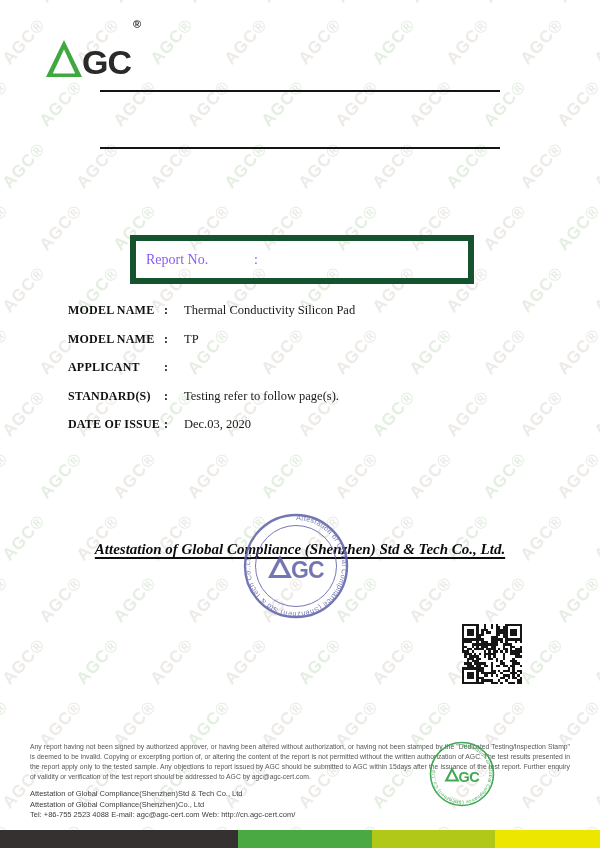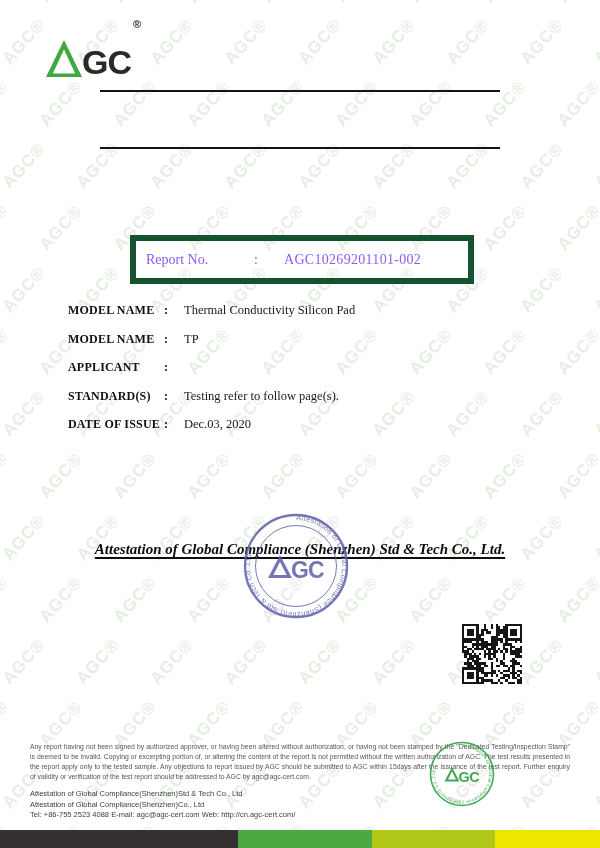--- a/index.html
+++ b/index.html
@@ -200,21 +200,20 @@
     <span class="gc" style="color: rgb(43, 42, 40);">GC</span>
     <span class="reg">®</span>
   </div>
 
   <div id="rule-top" class="rule"></div>
   <div id="rule-bottom" class="rule"></div>
 
   <div id="report-box" class="layer">
     <span class="rb-label">Report No.</span>
     <span class="rb-colon">:</span>
-    <span class="rb-value">AGC10269201101-002</span>
   </div>
 
   <div id="fields" class="layer">
     <div class="field-row">
       <span class="f-label">MODEL NAME</span>
       <span class="f-colon">:</span>
       <span class="f-value">Thermal Conductivity Silicon Pad</span>
     </div>
     <div class="field-row">
       <span class="f-label">MODEL NAME</span>

